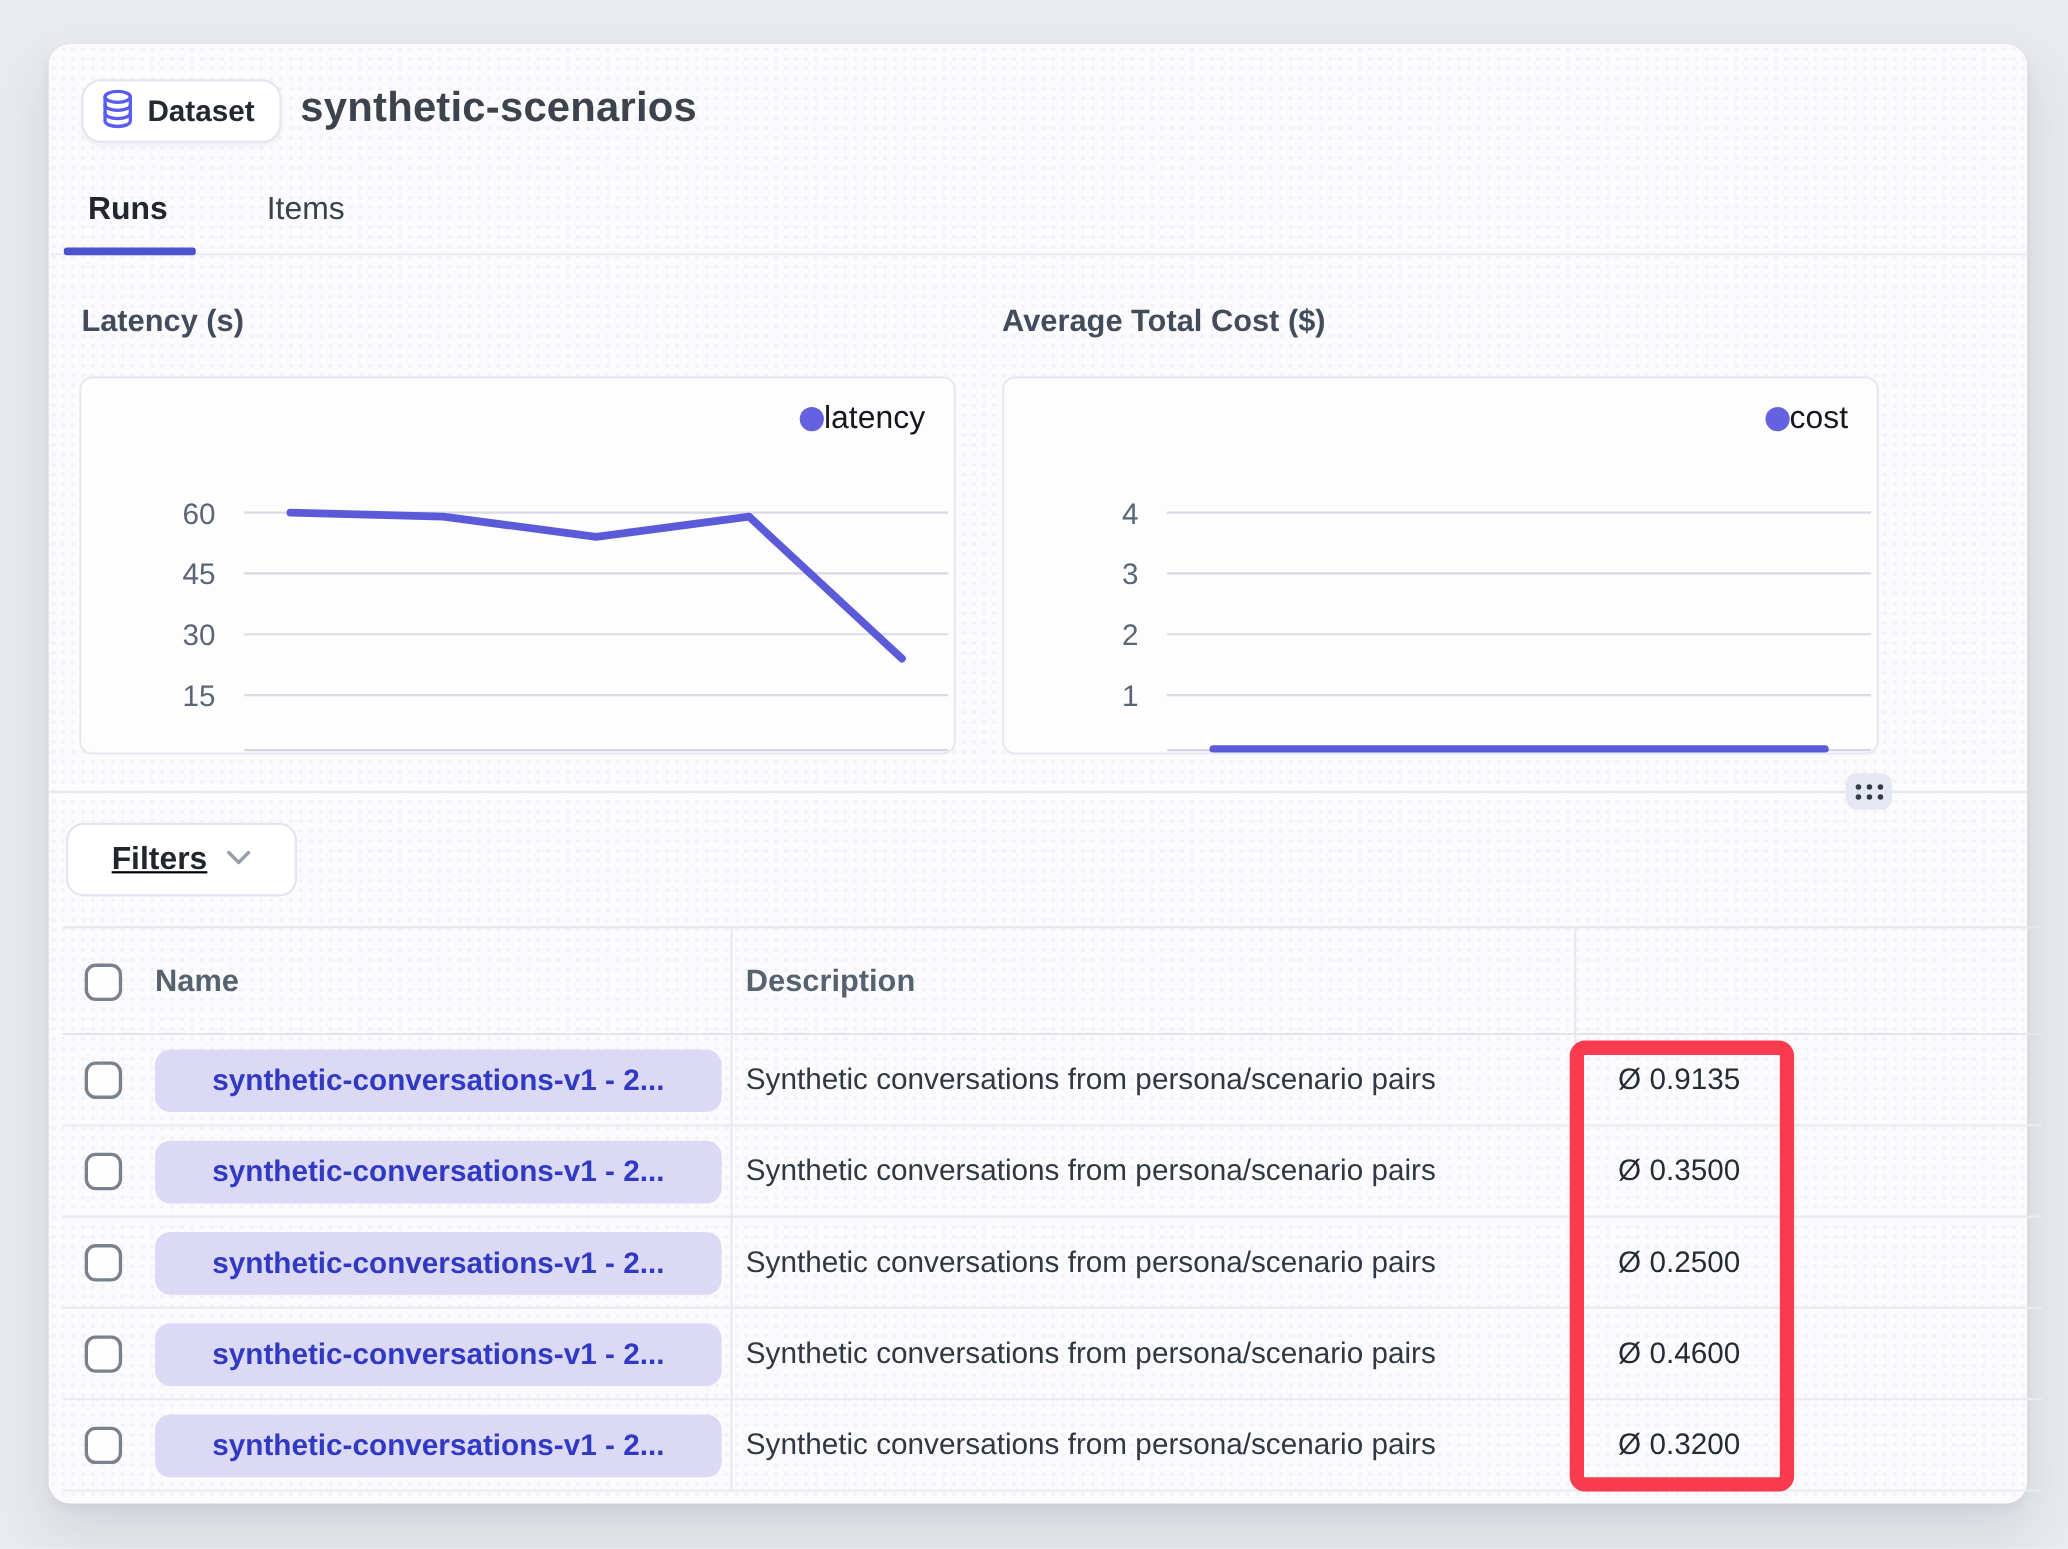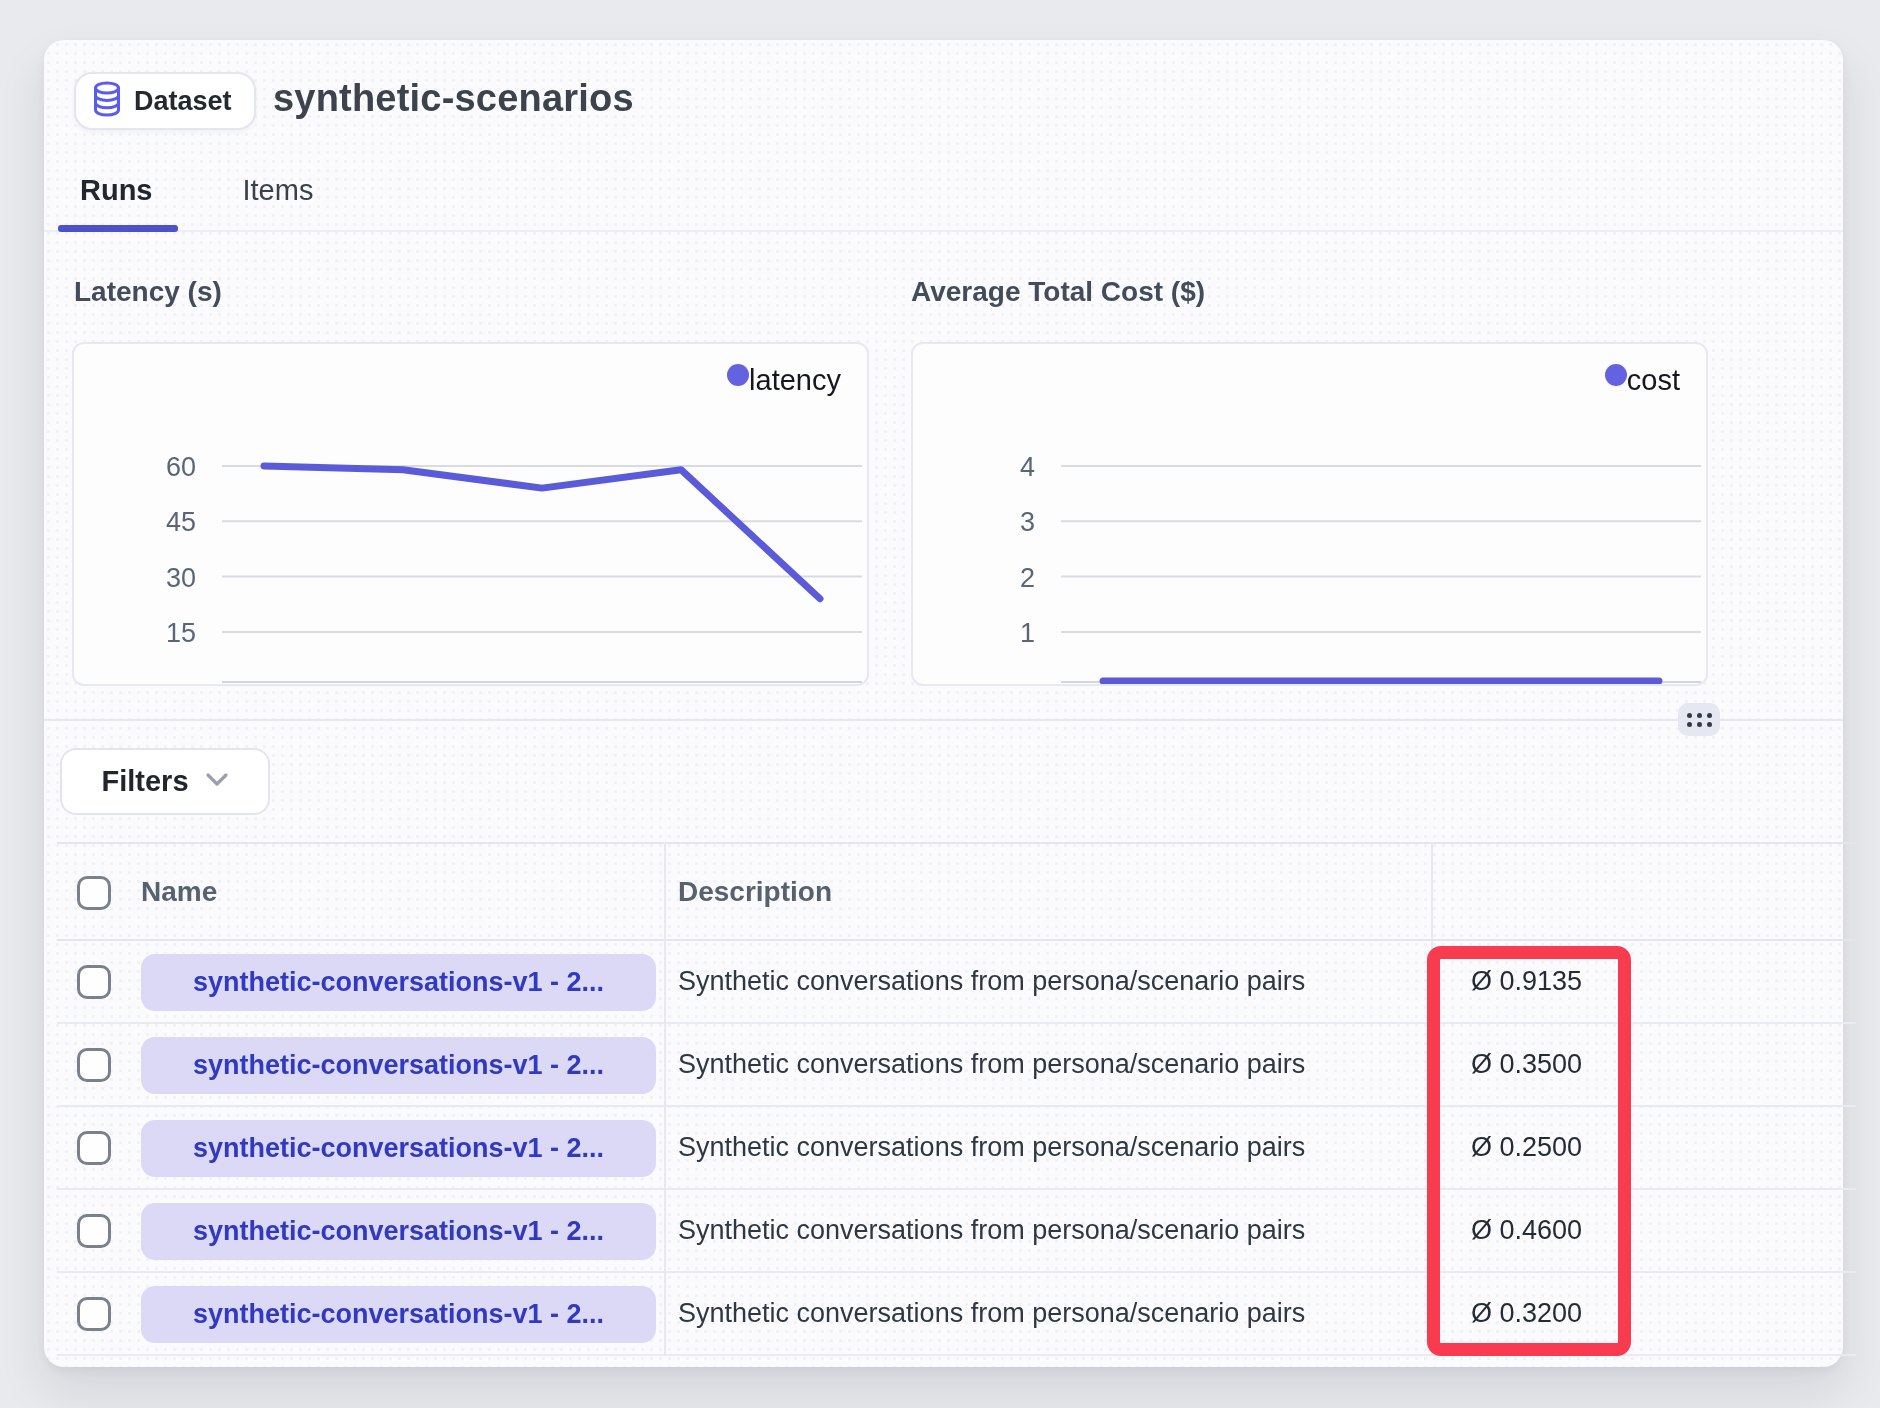--- a/index.html
+++ b/index.html
@@ -45,39 +45,40 @@
   .chart-title.cost { left:867px; }
   .chart-card {
     position:absolute; top:302px; width:797px; height:344px;
     background:#fdfdfe; border:2px solid #e7e9f2; border-radius:12px;
   }
   .chart-card.latency { left:28px; }
   .chart-card.cost { left:867px; }
   .chart-card svg { position:absolute; left:0; top:0; }
   .legend {
     position:absolute; top:20px; right:26px;
-    display:flex; z-index:2;
+    display:flex; align-items:center; z-index:2;
   }
   .legend .dot { width:22px; height:22px; border-radius:50%; background:#6562e2; }
   .legend .lab { font-size:29px; color:#14171e; font-weight:500; }
 
   .section-divider { position:absolute; left:0; top:679px; width:100%; height:2px; background:#e6e8f0; }
   .drag-handle {
     position:absolute; left:1634px; top:663px; width:42px; height:33px;
     background:#e5e8f0; border-radius:10px; z-index:3;
     display:flex; align-items:center; justify-content:center;
   }
   .drag-handle .dots { display:grid; grid-template-columns:repeat(3,5px); grid-template-rows:repeat(2,5px); gap:4px 5px; }
   .drag-handle .dots i { width:5px; height:5px; border-radius:50%; background:#343b46; }
 
   .filters-btn {
     position:absolute; left:16px; top:708px; width:210px; height:67px;
     background:#ffffff; border:2px solid #e3e5ee; border-radius:16px;
     display:flex; align-items:center; justify-content:center; gap:16px;
     cursor:default;
+    text-decoration:underline;
   }
   .filters-btn .lab { font-size:29px; font-weight:600; color:#21262e; }
 
   
   .table-area { position:absolute; left:13px; top:802px; width:1799px; height:514px; }
   .thead { position:relative; height:99px; border-top:2px solid #e4e6ee; border-bottom:2px solid #e4e6ee; }
   .th { position:absolute; top:0; height:100%; display:flex; align-items:center; font-size:28px; font-weight:600; color:#57626f; }
   .th.name { left:84px; }
   .th.desc { left:621px; }
   .th.conc { left:1413px; }

